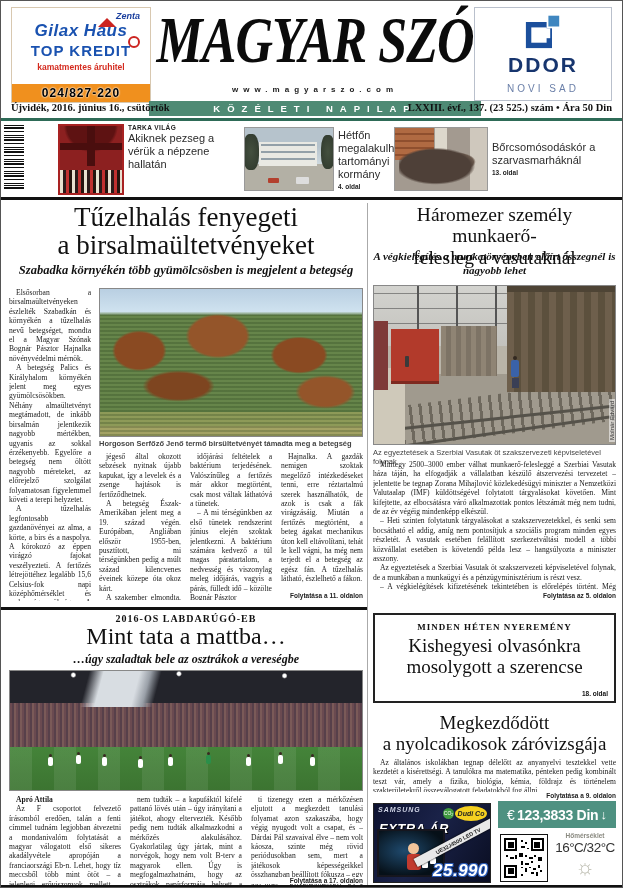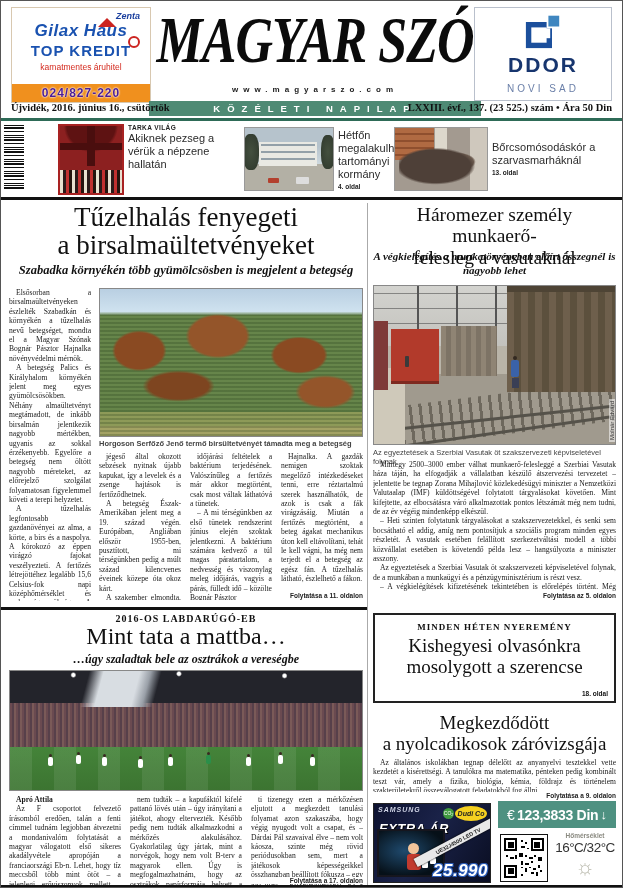--- a/index.html
+++ b/index.html
@@ -7,23 +7,23 @@
         font-family:"Liberation Serif",serif;color:#111;overflow:hidden;border:1px solid #555;box-sizing:border-box;padding-left:32px;}
   .abs{position:absolute;}
   .sans{font-family:"Liberation Sans",sans-serif;}
   
   .ad-gilax{left:10px;top:6px;width:138px;height:94px;border:1px solid #d8c8b0;text-align:center;overflow:hidden;background:#fff;}
   .gx-region{position:absolute;top:3px;right:10px;color:#1a3f9e;font-size:9px;font-weight:bold;font-style:italic;}
   .gx-brand{margin-top:13px;font-size:17px;font-weight:bold;font-style:italic;color:#1a52b0;letter-spacing:.5px;}
   .gx-roof{position:absolute;top:10px;left:86px;width:0;height:0;border-left:9px solid transparent;border-right:9px solid transparent;border-bottom:9px solid #cc2420;}
   .gx-ring{position:absolute;top:28px;right:10px;width:8px;height:8px;border:2.5px solid #cc2420;border-radius:50%;}
   .gx-title{font-size:15px;font-weight:bold;color:#1a52b0;letter-spacing:1px;margin-top:1px;}
-  .gx-line1{color:#d42a1e;font-weight:normal;font-size:8.5px;margin-top:3px;}
+  .gx-line1{color:#d42a1e;font-weight:bold;font-size:8.5px;margin-top:3px;}
   .gx-line2{color:#d42a1e;font-weight:bold;font-size:10px;margin-top:22px;}
-  .gx-phone{position:absolute;bottom:0;left:0;right:0;background:#f0901e;color:#4c1d95;font-weight:bold;font-size:12px;padding:2px 0;letter-spacing:1px;text-shadow:0 0 2px #fff,0 0 2px #fff;}
+  .gx-phone{position:absolute;bottom:0;left:0;right:0;background:#f0901e;color:#000000;font-weight:bold;font-size:12px;padding:2px 0;letter-spacing:1px;text-shadow:0 0 2px #fff,0 0 2px #fff;}
   .masthead{left:148px;top:0;width:332px;height:100px;}
   .mast-title{position:absolute;left:0;right:0;top:6px;text-align:center;font-style:italic;font-weight:bold;font-size:52px;line-height:1;letter-spacing:-1px;text-transform:uppercase;transform:scaleY(1.28);transform-origin:50% 0;color:#0b0b0b;white-space:nowrap;}
   .mast-url{position:absolute;left:0;right:0;top:84px;text-align:center;font-size:8px;font-weight:bold;letter-spacing:5px;color:#222;}
   .mast-tagline{left:148px;top:100px;width:332px;height:15px;background:#4e8a74;color:#fff;font-size:9.5px;font-weight:bold;letter-spacing:7px;line-height:15px;text-align:center;}
   .ddor{right:10px;top:6px;width:136px;height:92px;border:1px solid #b9c0cc;text-align:center;background:#fff;}
   .ddor-name{color:#17356e;font-weight:bold;font-size:21px;letter-spacing:2px;line-height:1;margin-top:1px;}
   .ddor-city{color:#6a7fa8;font-size:10px;letter-spacing:3px;margin-top:8px;}
   .date-left{left:10px;top:101px;font-size:10.5px;font-weight:bold;}
   .date-right{right:10px;top:101px;font-size:10.5px;font-weight:bold;}
   .green-rule{left:0;top:117px;width:623px;height:3px;background:#2e6b57;}

